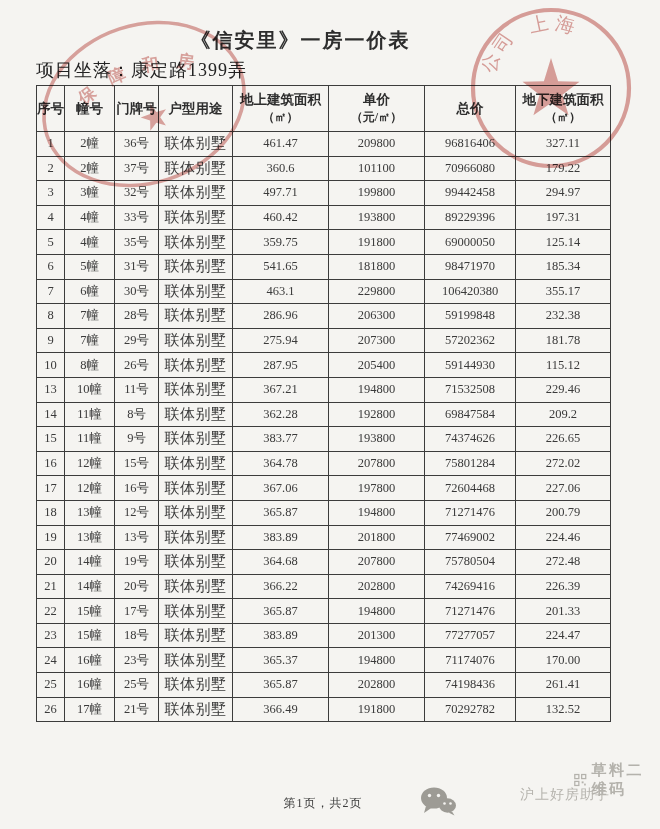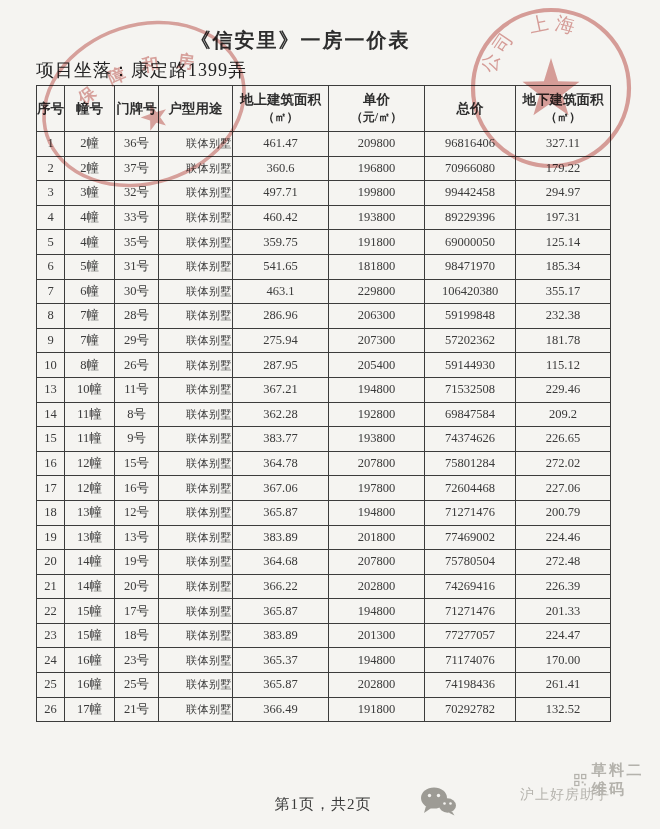--- a/index.html
+++ b/index.html
@@ -22,24 +22,24 @@
     background:transparent;
   }
   table.price th,table.price td{
     border:1.6px solid #3c3c3c;text-align:center;vertical-align:middle;
     white-space:nowrap;overflow:hidden;padding:0;
   }
   table.price thead th{height:45px;font-size:13.5px;font-weight:600;color:#2e2e2e;}
   table.price thead th .l2{display:block;font-size:12px;font-weight:600;}
   table.price thead th .l1{display:block;}
   table.price tbody td{height:23.6px;font-size:12.5px;color:#3a3a3a;}
-  table.price tbody td:nth-child(4){font-size:11px;letter-spacing:0.5px;text-align:right;}
+  table.price tbody td:nth-child(4){font-size:15px;letter-spacing:0.5px;}
   .page-footer{
     position:absolute;left:36px;top:795px;width:574px;text-align:center;
-    font-size:15px;color:#3a3a3a;letter-spacing:1px;
+    font-size:12px;color:#3a3a3a;letter-spacing:1px;
   }
   .stamp{position:absolute;mix-blend-mode:multiply;filter:blur(0.4px);pointer-events:none;}
   .stamp-left{left:22px;top:8px;}
   .stamp-right{left:443px;top:0px;}
   .wm-qr-row{position:absolute;left:526px;top:761px;display:flex;align-items:center;gap:5px;padding-left:48px;}
   .wm-qr-text{font-size:15px;font-weight:bold;color:#b4b2ac;letter-spacing:2.5px;
     font-family:"Liberation Sans","DejaVu Sans",sans-serif;}
   .wm-wechat-icon{position:absolute;left:419px;top:786px;}
   .wm-gzh{position:absolute;left:456px;top:829px;font-size:20px;color:#aeaca6;letter-spacing:2px;
     font-family:"Liberation Sans","DejaVu Sans",sans-serif;}
@@ -116,21 +116,21 @@
           <td>209800</td>
           <td>96816406</td>
           <td>327.11</td>
         </tr>
         <tr>
           <td>2</td>
           <td>2幢</td>
           <td>37号</td>
           <td>联体别墅</td>
           <td>360.6</td>
-          <td>196800</td>
+          <td>101100</td>
           <td>70966080</td>
           <td>179.22</td>
         </tr>
         <tr>
           <td>3</td>
           <td>3幢</td>
           <td>32号</td>
           <td>联体别墅</td>
           <td>497.71</td>
           <td>199800</td>

